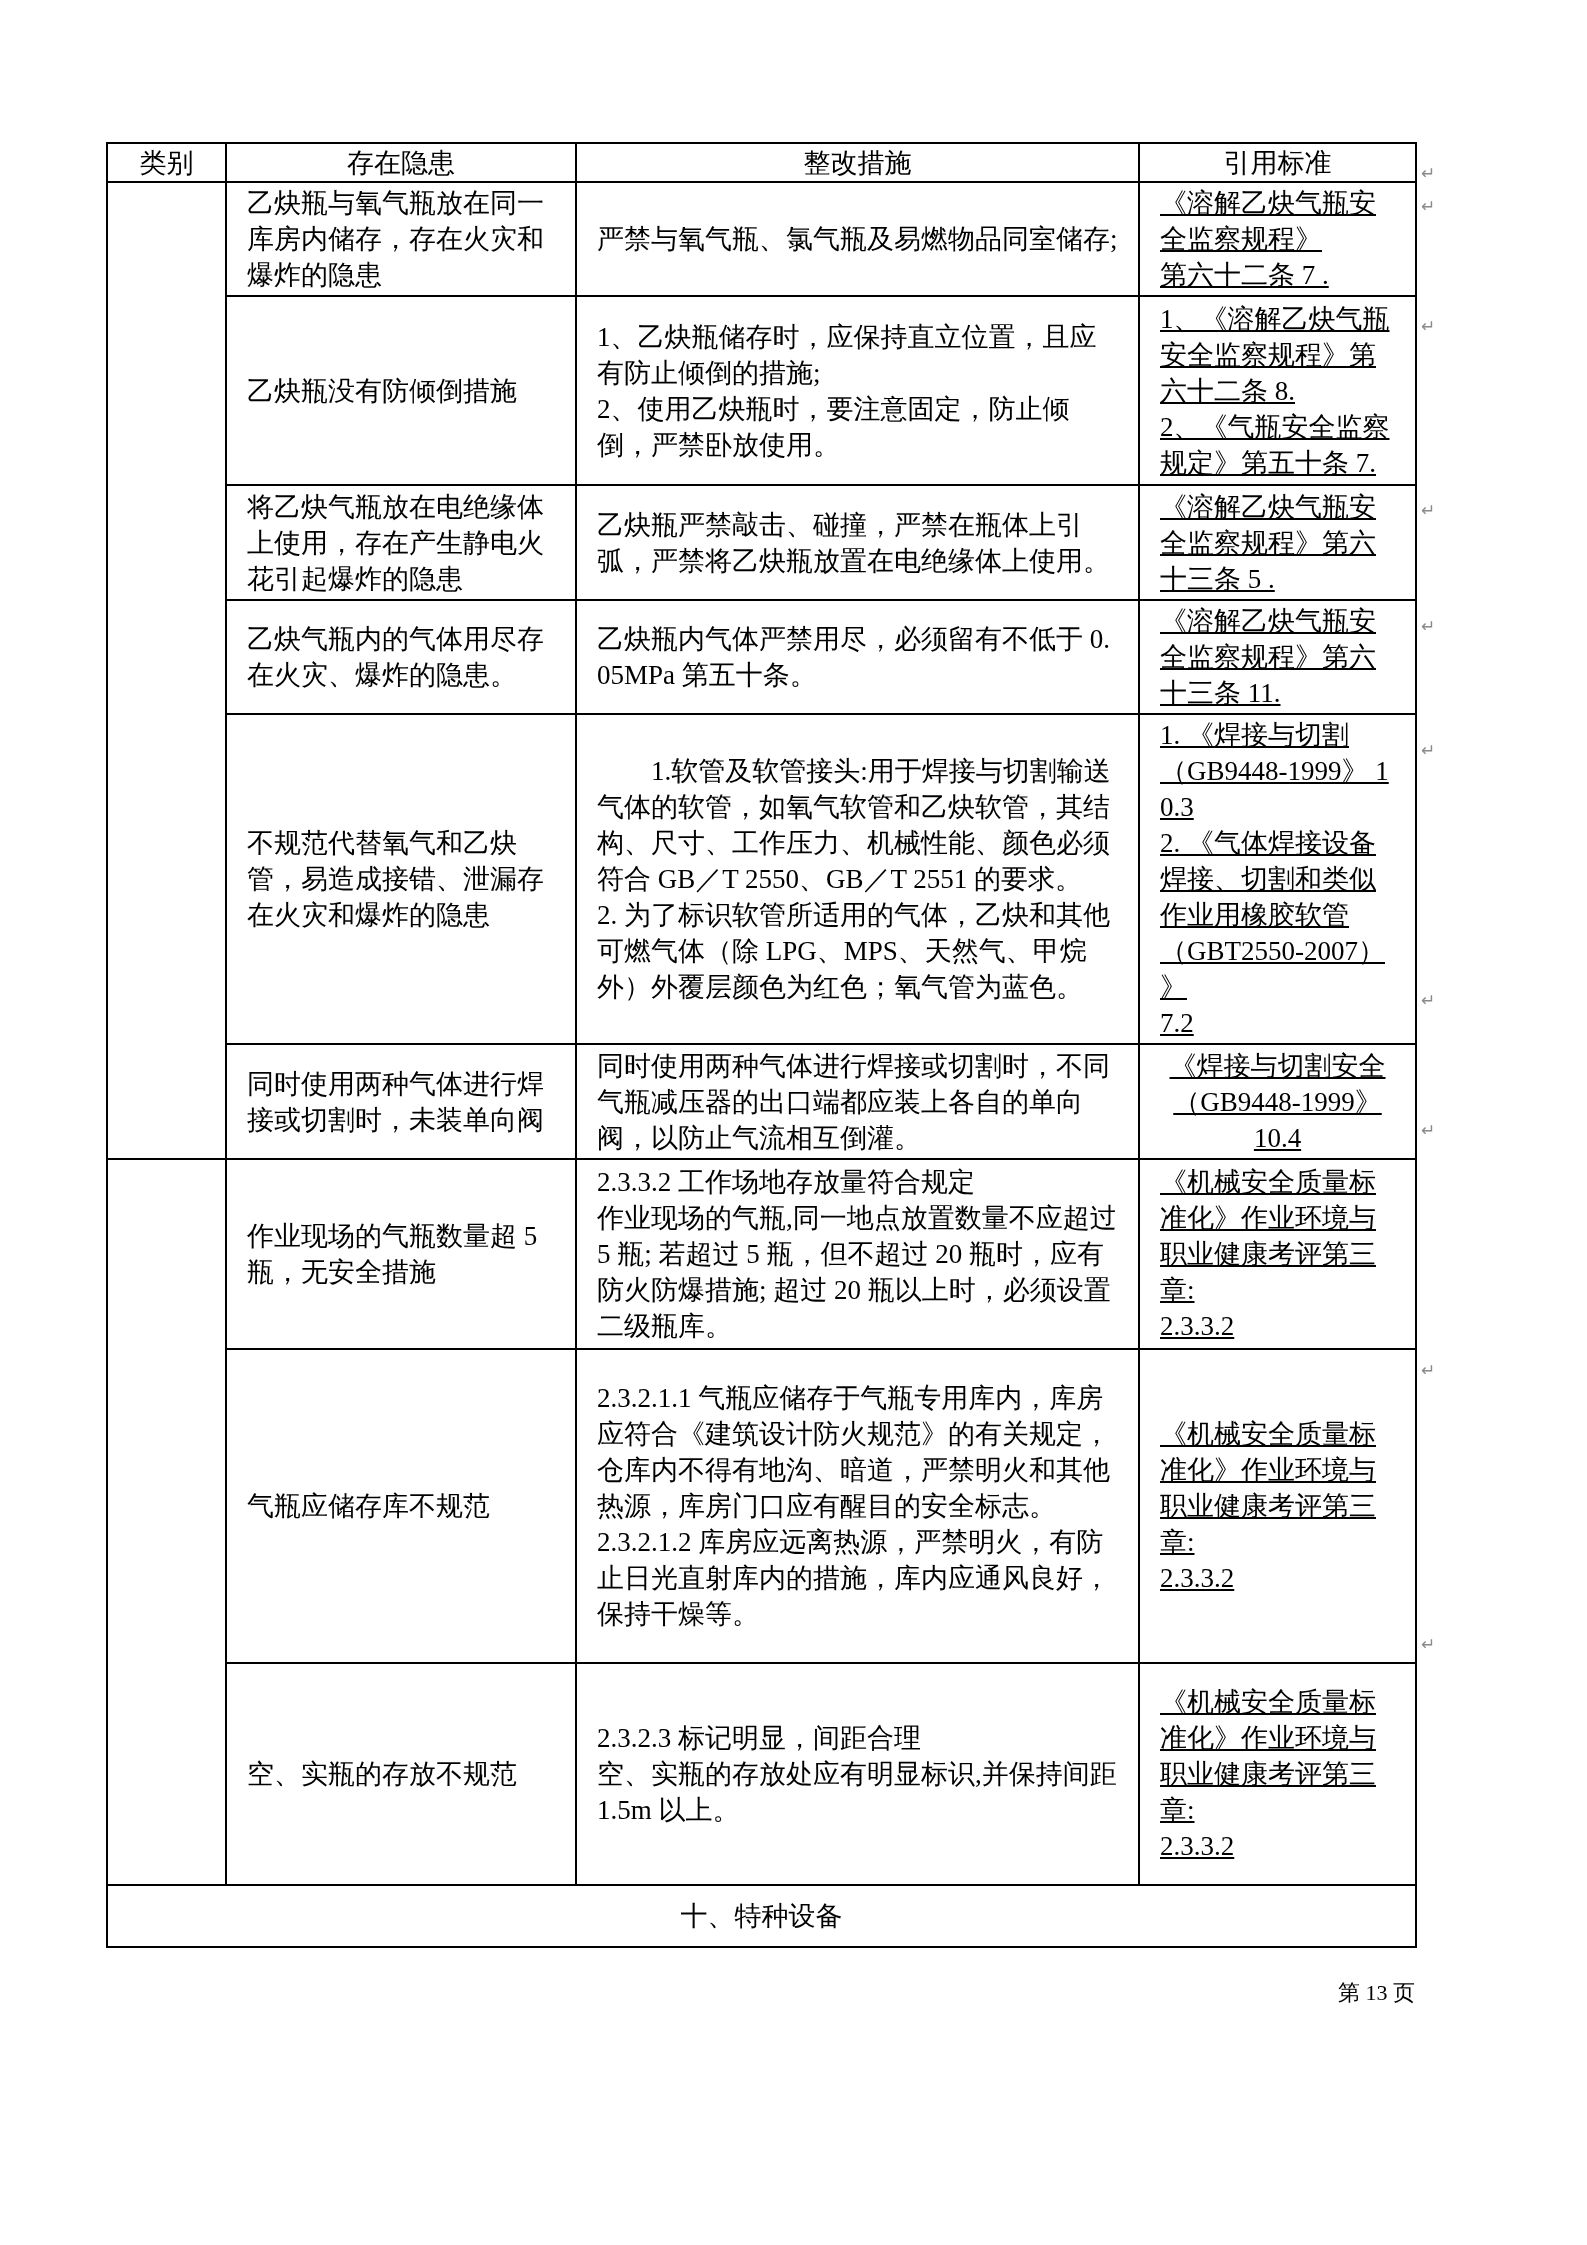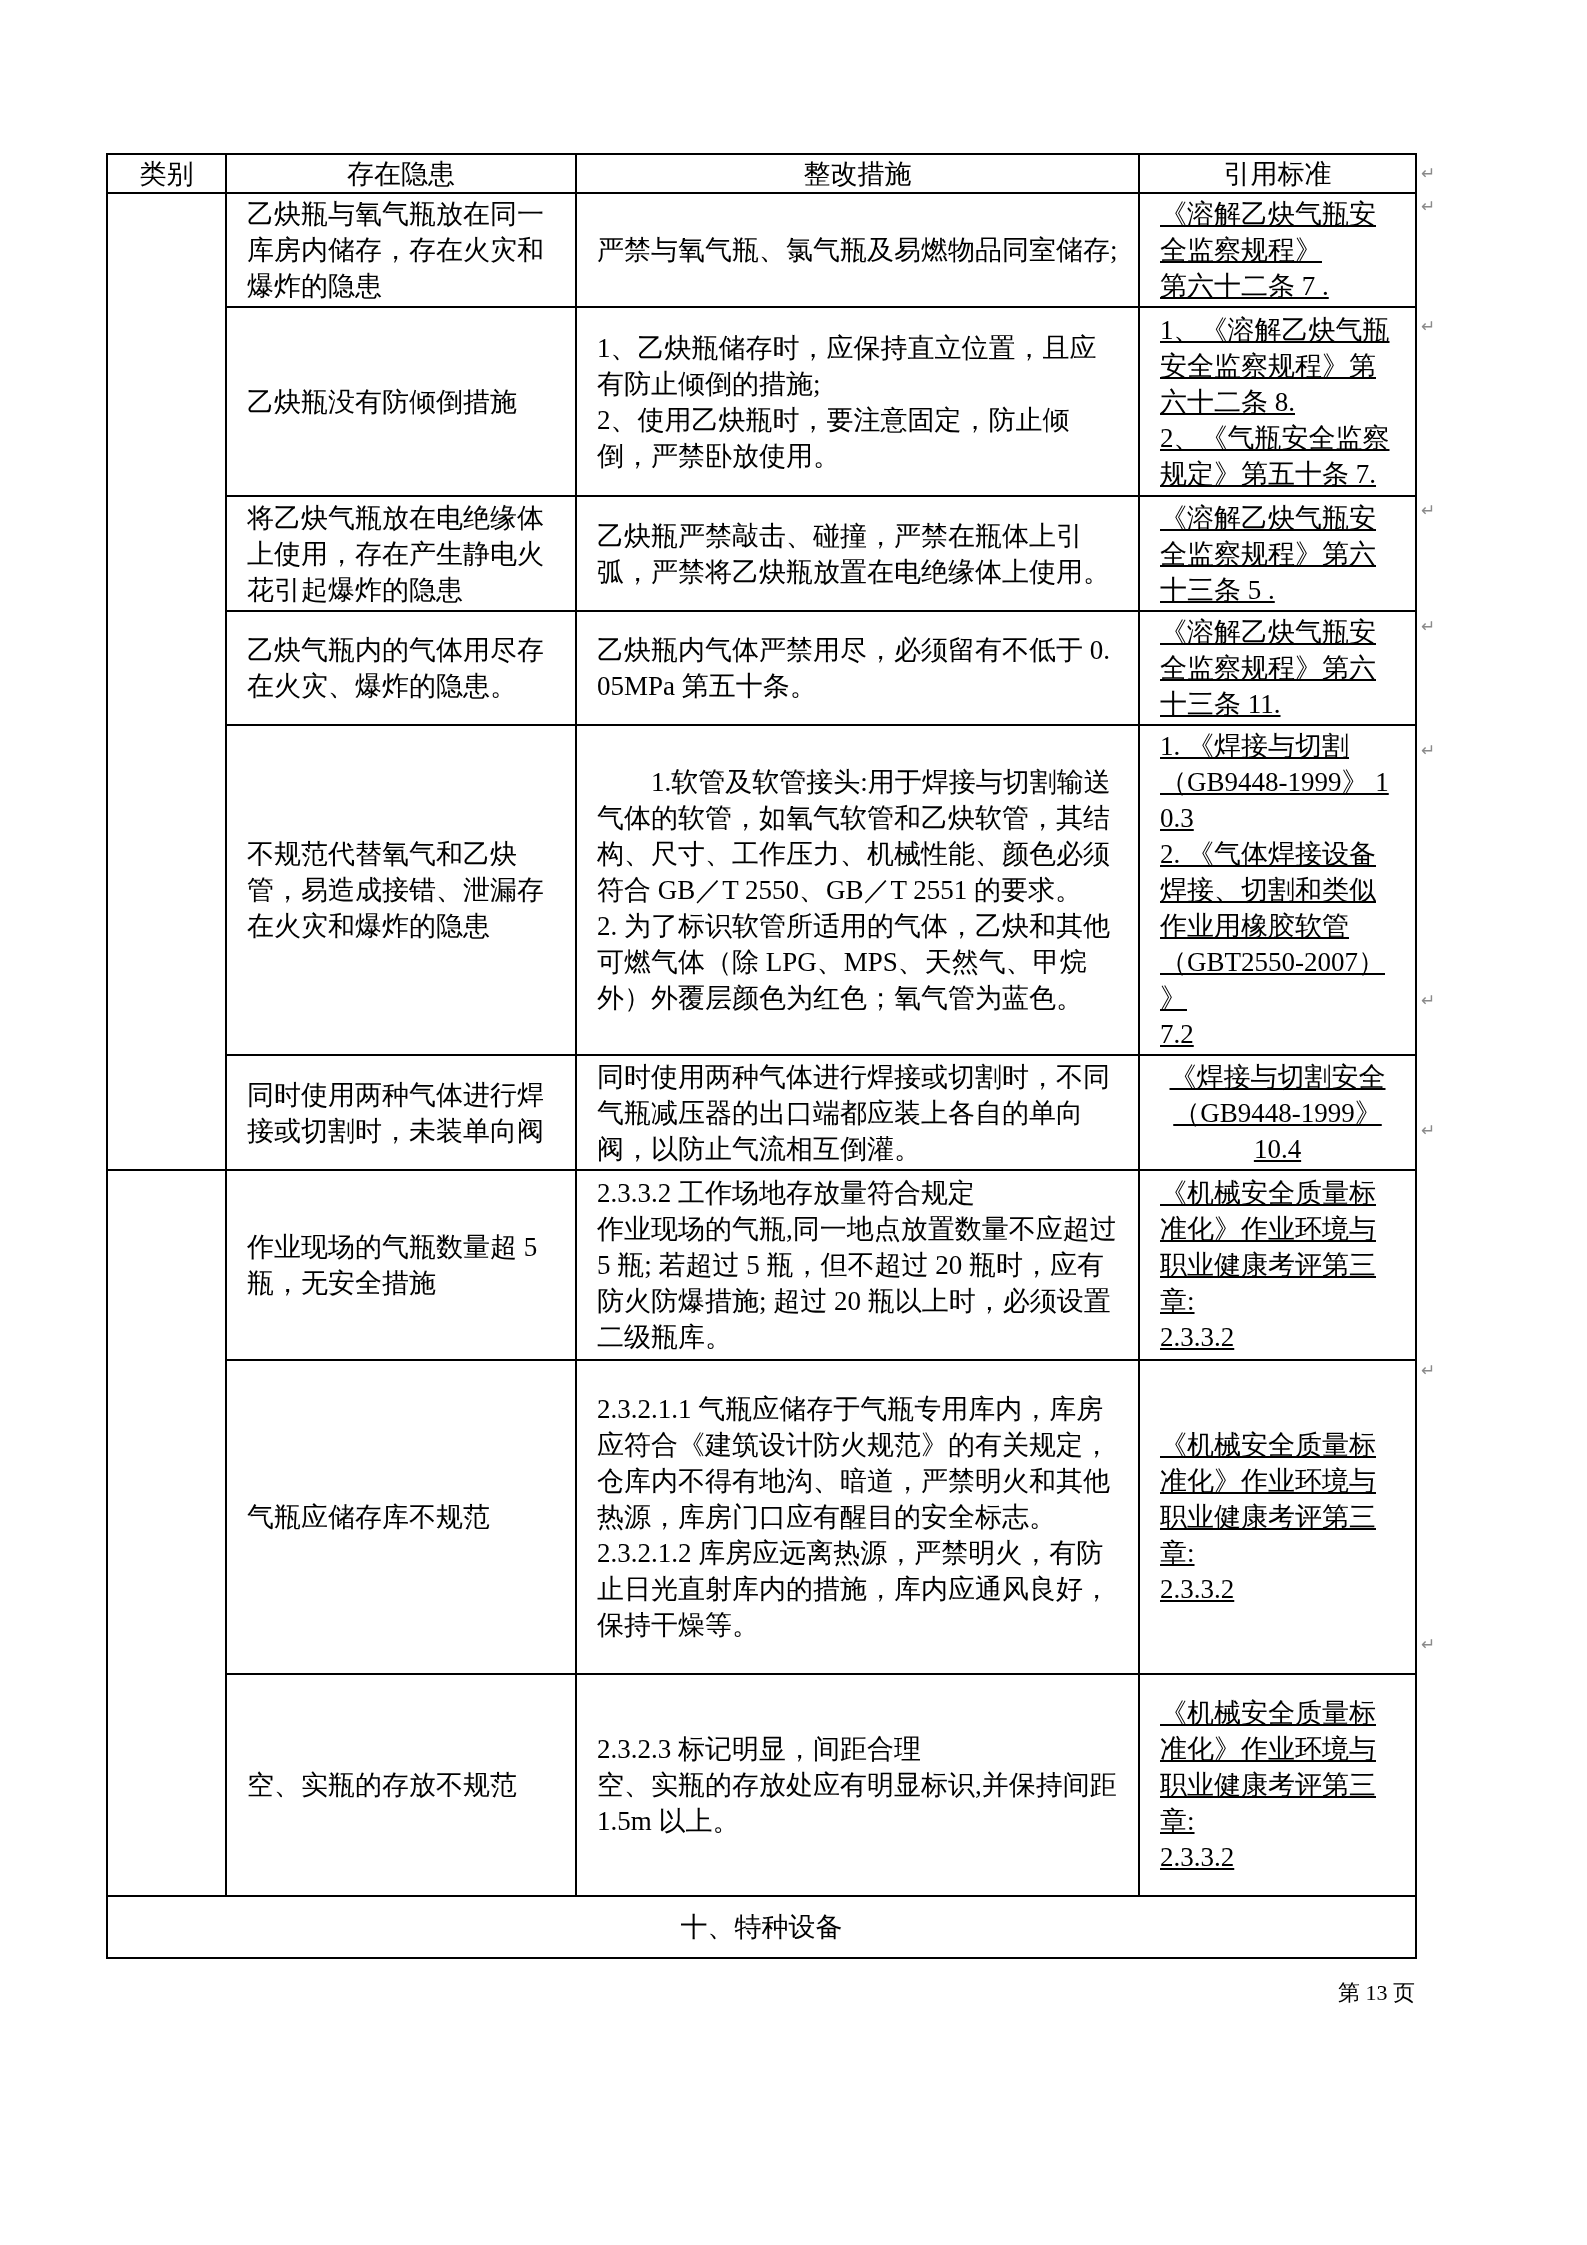--- a/index.html
+++ b/index.html
@@ -5,21 +5,21 @@
   html,body { margin:0; padding:0; background:#fff; }
   .page {
     position:relative;
     width:1587px; height:2245px;
     background:#ffffff;
     font-family:"Liberation Serif","DejaVu Serif",serif;
     color:#000;
     overflow:hidden;
   }
   table.audit {
-    position:absolute; left:106px; top:153px;
+    position:absolute; left:106px; top:142px;
     border-collapse:collapse; table-layout:fixed;
     width:1309px;
   }
   table.audit th, table.audit td {
     border:2px solid #000;
     font-size:27px;
     line-height:36px;
     font-weight:normal;
     vertical-align:middle;
     padding:2px 20px;

